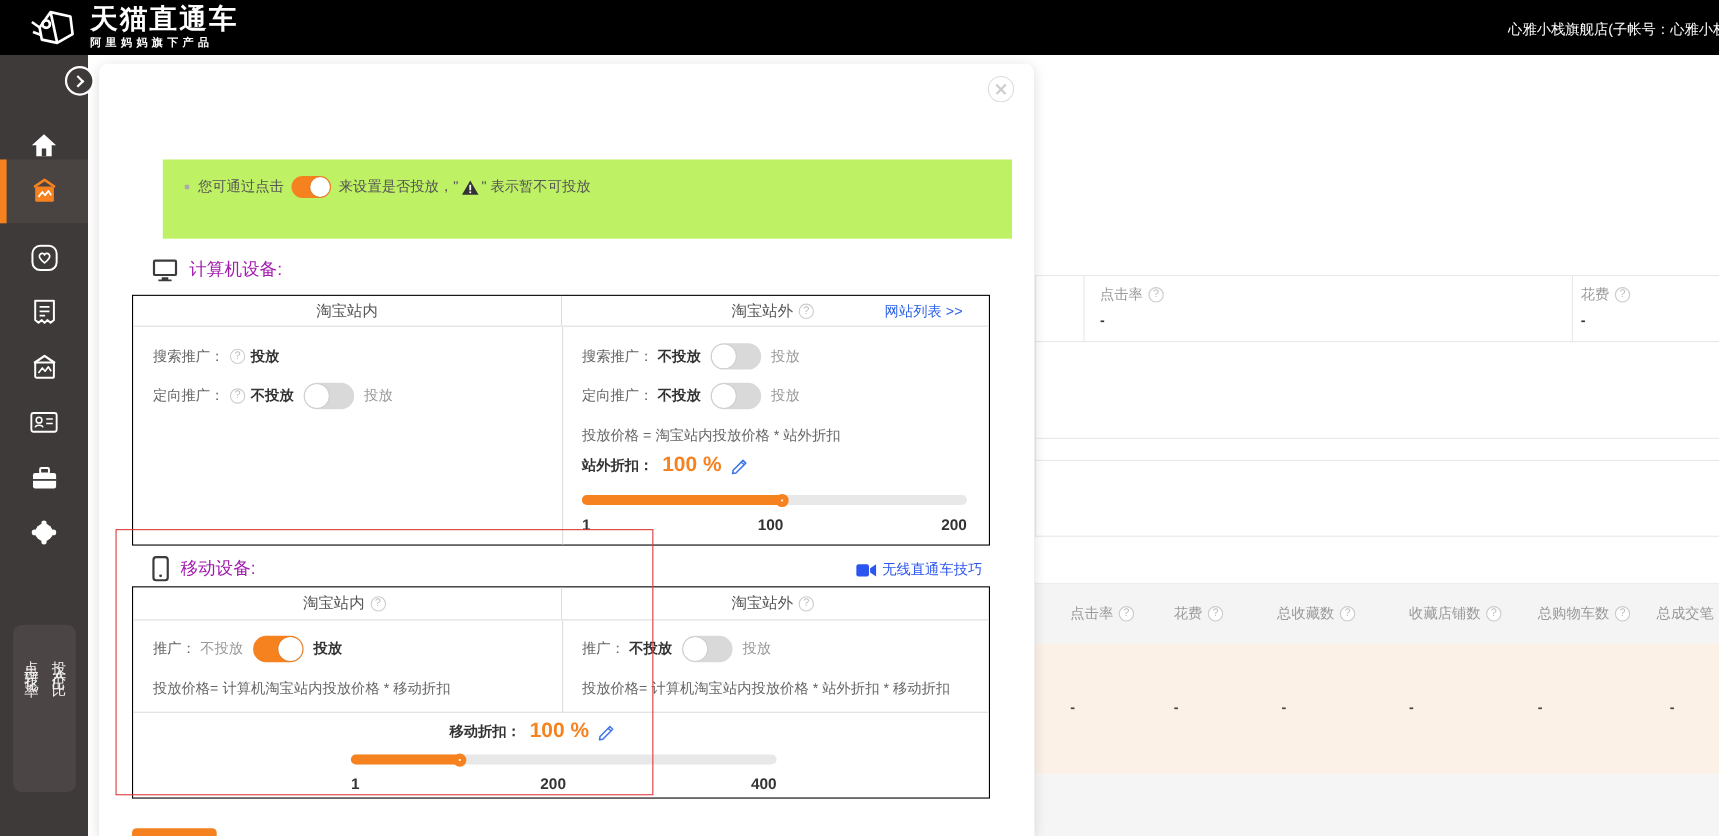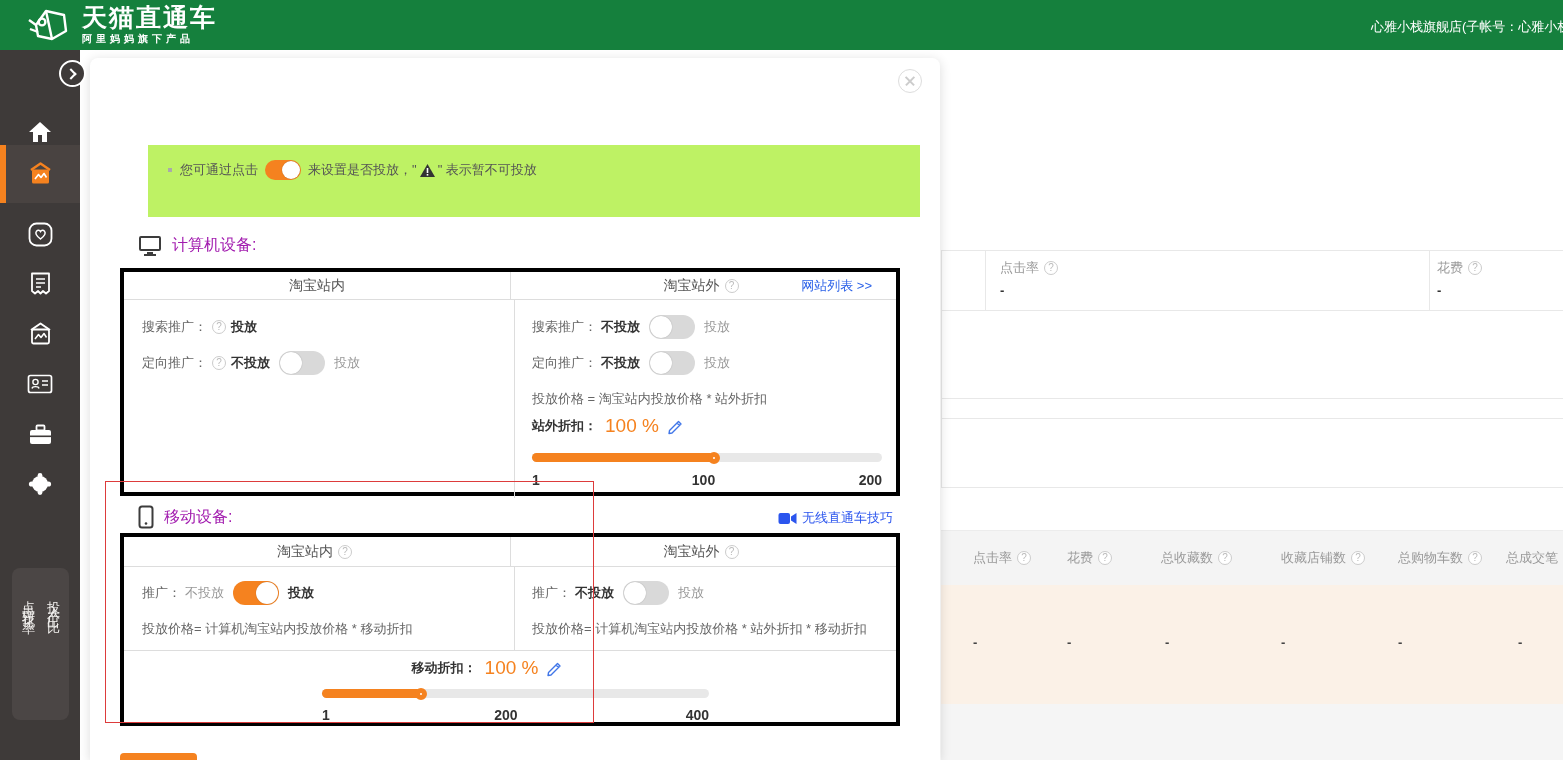--- a/index.html
+++ b/index.html
@@ -3,21 +3,21 @@
 <meta charset="utf-8">
 <style>
   * { margin:0; padding:0; box-sizing:border-box; }
   html,body { width:1563px; height:760px; }
   body {
     font-family:"Liberation Sans",sans-serif;
     position:relative; overflow:hidden; background:#fff; color:#333;
   }
 
   
-  #top-header { position:absolute; left:0; top:0; width:1563px; height:50px; background:#15803d; z-index:20; }
+  #top-header { position:absolute; left:0; top:0; width:1563px; height:50px; background:#000000; z-index:20; }
   .logo-wrap { position:absolute; left:26px; top:4px; display:flex; align-items:center; gap:10px; }
   .logo-title { font-size:25px; font-weight:bold; color:#fff; letter-spacing:2px; line-height:27px; }
   .logo-sub { font-size:10px; color:#fff; letter-spacing:4px; margin-top:1px; font-weight:bold; }
   .account { position:absolute; left:1371px; top:18px; font-size:13px; color:#fff; white-space:nowrap; }
 
   
   #sidebar { position:absolute; left:0; top:50px; width:80px; height:710px; background:#3e3a39; z-index:15; }
   .nav-item { position:absolute; left:0; width:80px; height:40px; display:flex; align-items:center; justify-content:center; cursor:pointer; }
   .nav-active { position:absolute; left:0; top:95px; width:80px; height:58px; background:#494341; display:flex; align-items:center; justify-content:center; cursor:pointer; }
   .active-bar { position:absolute; left:0; top:0; width:6px; height:100%; background:#f5821f; }
@@ -48,21 +48,21 @@
   #close-btn i:first-child { transform:translate(-50%,-50%) rotate(45deg); }
   #close-btn i:last-child  { transform:translate(-50%,-50%) rotate(-45deg); }
 
   #info-box { position:absolute; left:58px; top:87px; width:772px; height:72px; background:#bef264; }
   .tip-row { position:absolute; left:20px; display:flex; align-items:center; font-size:13px; color:#555; }
   .bullet { width:4px; height:4px; background:#aaa; margin-right:8px; flex:none; }
   .link { color:#2c62e8; cursor:pointer; text-decoration:none; font-size:13px; }
 
   .sec-head { position:absolute; display:flex; align-items:center; gap:10px; font-size:16px; color:#a21caf; }
 
-  .ptable { position:absolute; left:30px; width:780px; border:4px solid #000000; background:#fff; }
+  .ptable { position:absolute; left:30px; width:780px; border:1px solid #000000; background:#fff; }
   .thead { display:flex; border-bottom:1px solid #ddd; }
   .th-cell { display:flex; align-items:center; justify-content:center; font-size:14px; color:#555; position:relative; }
   .tbody { position:relative; }
   .vdiv { position:absolute; left:390px; top:0; bottom:0; width:1px; background:#ddd; }
   .ctrl-row { position:absolute; display:flex; align-items:center; font-size:13px; color:#666; height:26px; white-space:nowrap; }
   .lbl { color:#666; }
   .sel { font-weight:bold; color:#333; }
   .unsel { color:#999; }
   .formula { position:absolute; font-size:13px; color:#666; white-space:nowrap; }
 
@@ -71,21 +71,21 @@
   .toggle.on  { background:#f5821f; }
   .toggle .knob { position:absolute; top:1px; width:22px; height:22px; border-radius:50%; background:#fff; box-shadow:0 0 1px rgba(0,0,0,.35); }
   .toggle.off .knob { left:1px; }
   .toggle.on  .knob { right:1px; }
   .toggle.small { width:36px; height:20px; margin:0 7px; }
   .toggle.small .knob { width:18px; height:18px; }
 
   .qicon { display:inline-block; width:14px; height:14px; border:1px solid #ccc; border-radius:50%; color:#bbb;
     font-size:10px; line-height:12px; text-align:center; margin:0 5px; background:#fff; flex:none; cursor:pointer; }
   .disc-label { font-size:13px; font-weight:bold; color:#333; }
-  .disc-value { font-size:19px; color:#f5821f; margin:0 8px; }
+  .disc-value { font-size:19px; color:#f5821f; margin:0 8px;font-weight:bold; }
 
   .slider { position:absolute; height:9px; border-radius:5px; background:#e8e8e8; cursor:pointer; }
   .slider .fill { position:absolute; left:0; top:0; bottom:0; background:#f5821f; border-radius:5px; }
   .slider .knob { position:absolute; top:50%; width:12px; height:12px; background:#fff; border:5px solid #f5821f;
     border-radius:50%; transform:translate(-50%,-50%); cursor:grab; }
   .slider-labels { position:absolute; display:flex; justify-content:space-between; font-size:14px; font-weight:bold; color:#333; }
   .mid-label { position:absolute; transform:translateX(-50%); }
 
   #save-btn { position:absolute; left:30px; top:695px; width:77px; height:26px; background:#f5821f; border:none; border-radius:4px; cursor:pointer; }
 

